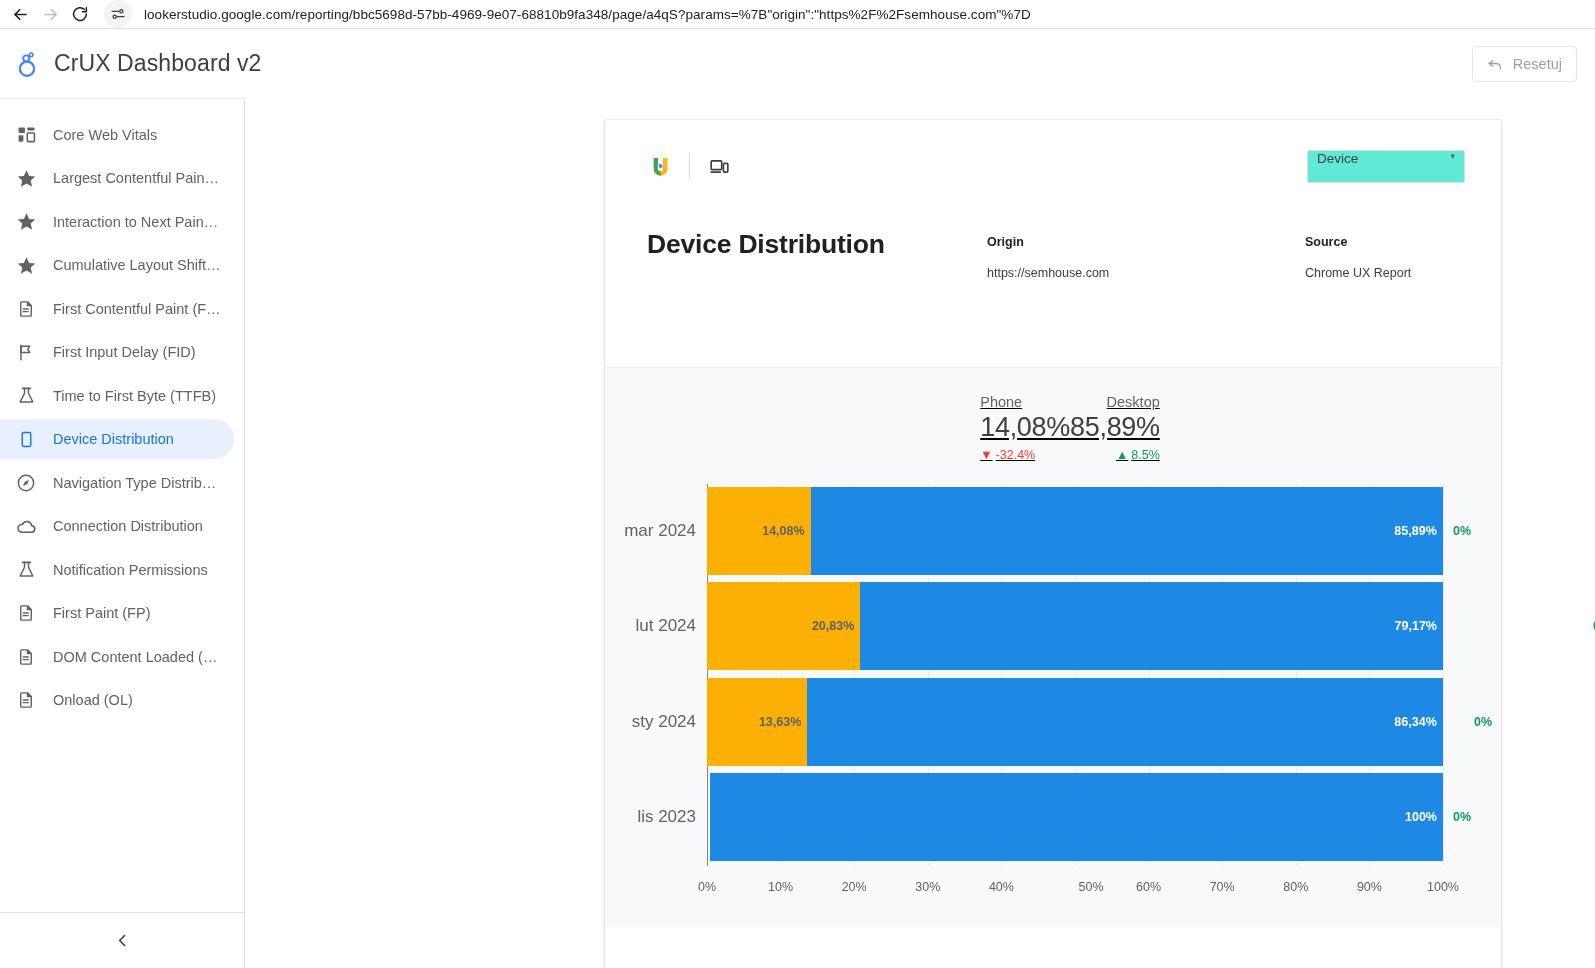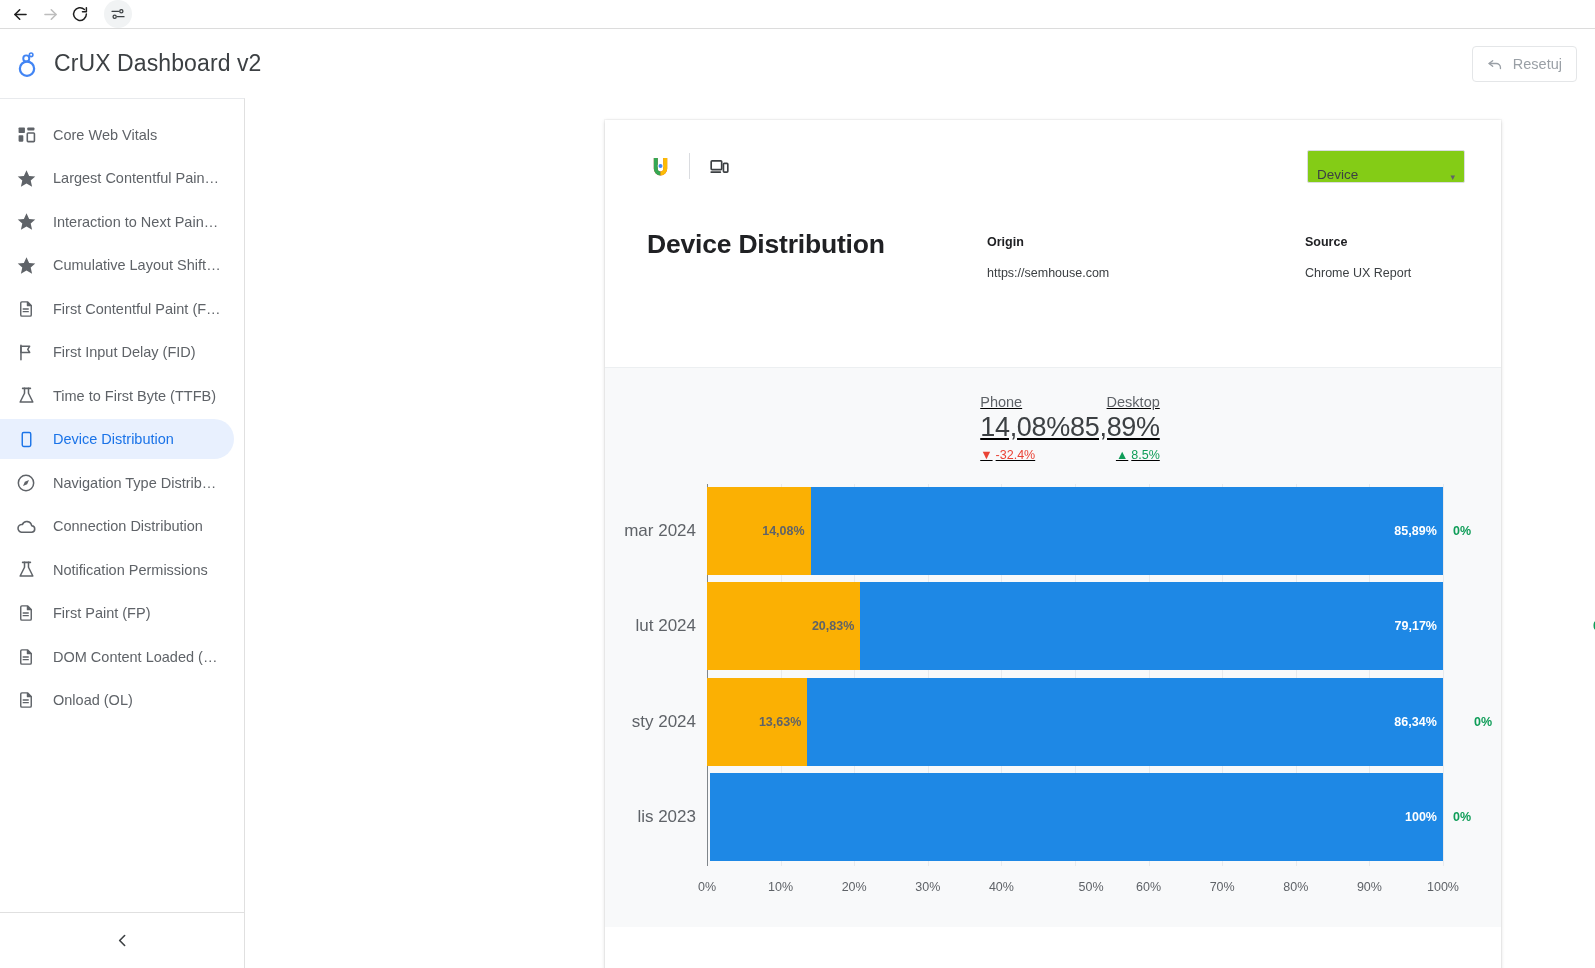--- a/index.html
+++ b/index.html
@@ -134,22 +134,22 @@
     position: relative; padding: 28px 36px 0 42px;
   }
   .tools-row { display: flex; align-items: center; height: 36px; }
   .crux-logo { width: 26px; height: 26px; display:flex; align-items:center; justify-content:center; }
   .tool-div { width:1px; height:26px; background:#dadce0; margin:0 16px; }
   .device-ico { width: 26px; height: 26px; display:flex; align-items:center; justify-content:center; color:#3c4043; }
   .device-select {
     margin-left: auto;
     width: 158px; height: 33px;
     border: 1px solid #dadce0; border-radius: 2px;
-    display: flex; align-items: flex-end;
-    padding: 0 9px; background: #84cc16;
+    display: flex; align-items: flex-start;
+    padding: 0 9px; background: #5eead4;
     font-size: 13.5px; color: #3c4043; gap: 26px;
   }
   .caret { margin-left: auto; color: #5f6368; font-size: 9px; }
 
   .meta-row {
     display: flex; align-items: flex-start;
     margin-top: 45px;
   }
   .report-title {
     font-size: 26.5px; font-weight: 700; color: #202124;
@@ -254,20 +254,21 @@
     </svg>
   </div>
   <div class="site-info">
     <svg width="16" height="16" viewBox="0 0 24 24" fill="none" stroke="#3c4043" stroke-width="1.9" stroke-linecap="round">
       <line x1="3" y1="8" x2="13" y2="8"></line>
         <circle cx="17" cy="8" r="2.4"></circle>
       <line x1="11" y1="16" x2="21" y2="16"></line>
         <circle cx="7" cy="16" r="2.4"></circle>
     </svg>
   </div>
+  <div class="url-text">lookerstudio.google.com/reporting/bbc5698d-57bb-4969-9e07-68810b9fa348/page/a4qS?params=%7B"origin":"https%2F%2Fsemhouse.com"%7D</div>
 </div>
 <div class="chrome-sep"></div>
 
 <div class="app-header">
   <div class="app-logo">
     <svg width="30" height="30" viewBox="0 0 32 32" fill="none">
       <circle cx="16" cy="21" r="7.6" stroke="#4285f4" stroke-width="2.4"></circle>
       <circle cx="15.2" cy="10" r="3.2" stroke="#4285f4" stroke-width="2.1"></circle>
       <circle cx="20.4" cy="6.2" r="1.9" stroke="#4285f4" stroke-width="1.7"></circle>
     </svg>

